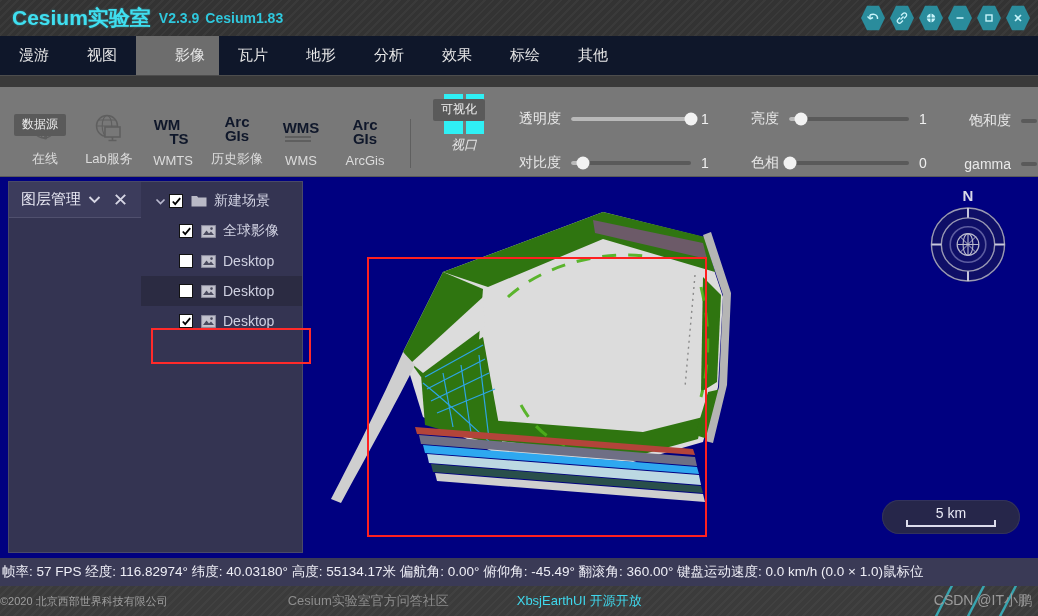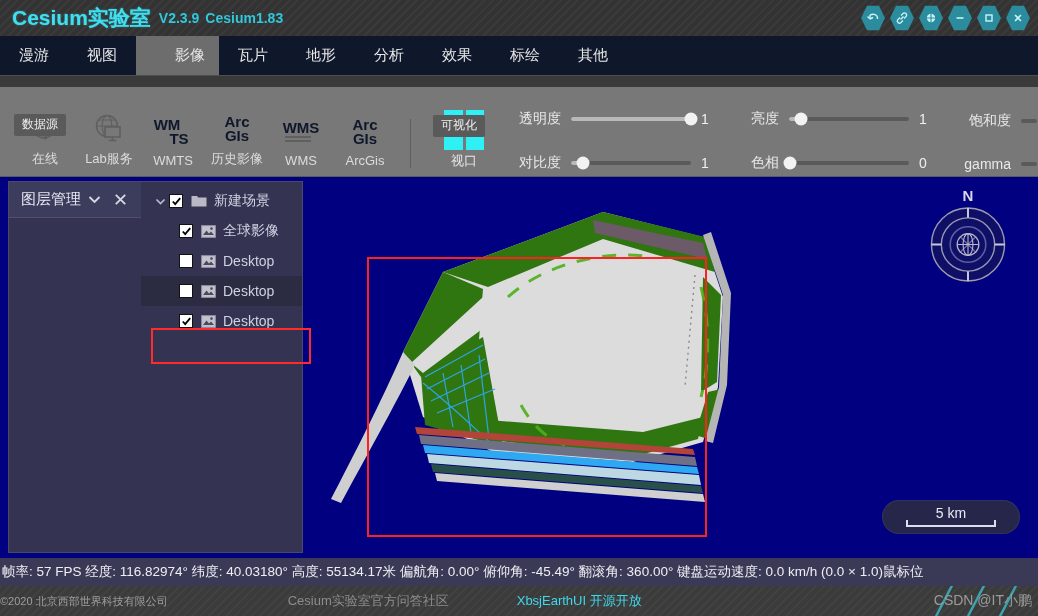--- a/index.html
+++ b/index.html
@@ -112,21 +112,21 @@
   }
   .txtico {
     color: #0f172a; font-weight: bold; line-height: 0.92;
     text-align: center; font-size: 15px;
   }
   .txtico .s2 { display: block; }
   .wmts1 { margin-right: 12px; }
   .wmts2 { margin-left: 12px; }
 
   
-  .vis-group { padding: 0 0 6px 14px; display: flex; align-items: flex-end; }
+  .vis-group { padding: 0 0 22px 14px; display: flex; align-items: flex-end; font-style: italic; }
   .vp-tool { width: 62px; display: flex; flex-direction: column; align-items: center; cursor: pointer; }
   .vp-icon {
     width: 40px; height: 40px;
     display: flex; gap: 3px;
   }
   .vp-icon i { flex: 1; background: #2ff0f5; display: block; }
   .vp-label { color: #e6e6e6; font-size: 13px; margin-top: 2px; }
 
   .sliders {
     display: flex; flex-direction: column; justify-content: center;

